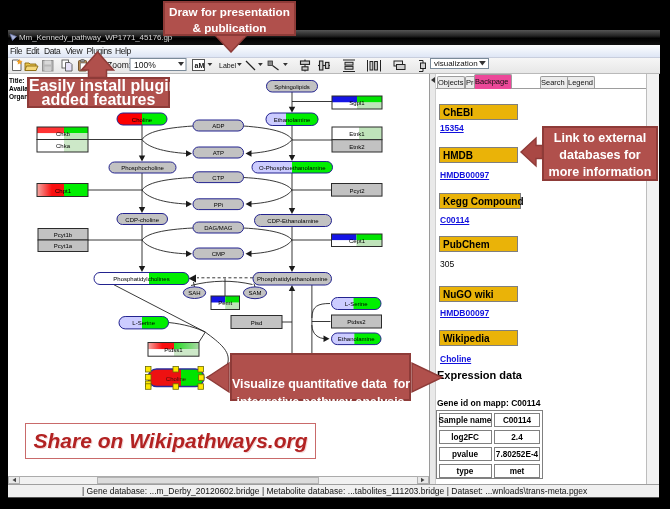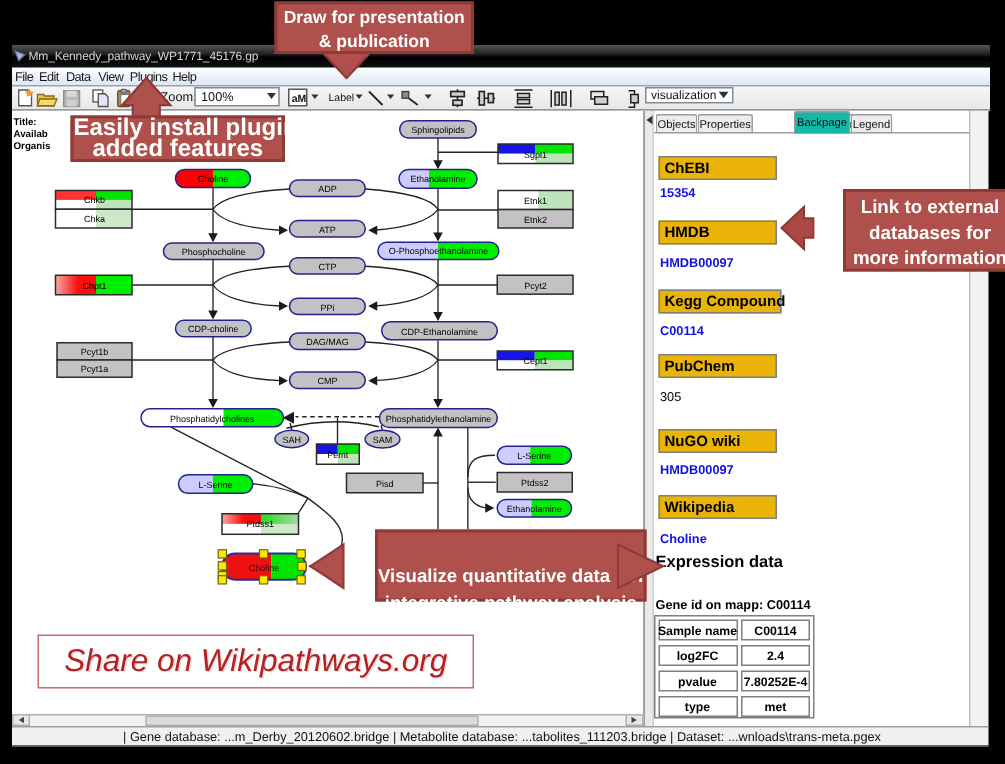--- a/index.html
+++ b/index.html
@@ -30,40 +30,40 @@
 #hthumb { left:97px; top:477px; width:222px; height:7px; background:#dcdcdc;
   border:1px solid #b2b2b2; }
 #statusbar { left:8px; top:484px; width:651px; height:13px; background:#f0f0f0;
   border-top:1px solid #9f9f9f; font-size:8.5px; color:#111; line-height:13px;
   white-space:nowrap; overflow:hidden;text-align:center; }
 #winbottom { left:8px; top:497px; width:651px; height:1px; background:#555; }
 
 
 .tab { position:absolute; top:76px; height:13px; background:#ececec;
   border:1px solid #9d9d9d; border-bottom:none; font-size:7.5px; color:#111; white-space:nowrap;
-  line-height:12px; text-align:center; border-radius:2px 2px 0 0; }
+  line-height:12px; border-radius:2px 2px 0 0; }
 #tabline { left:436px; top:88px; width:210px; height:1px; background:#9d9d9d; }
 
 
 .pbox { position:absolute; left:439px; width:79px; height:16px;
   border:1px solid #7f7f7f; background:#eab308; font-size:10px; white-space:nowrap;
   font-weight:bold; color:#000; line-height:15px; padding-left:3px; }
 .plink { position:absolute; left:440px; font-size:8.5px; font-weight:bold;
-  color:#1111dd; }
+  color:#1111dd; text-decoration:underline; }
 .ptxt  { position:absolute; left:440px; font-size:8.5px; color:#000; }
 
 
 .co { position:absolute; background:#b0504c; border:2px solid #8e3b38;
-  color:#fff; font-weight:bold; text-align:center; z-index:40; white-space:nowrap;margin-left:20px; }
+  color:#fff; font-weight:bold; text-align:center; z-index:40; white-space:nowrap; }
 
 
 #share { left:25px; top:423px; width:291px; height:36px; background:#fff;
   border:1px solid #c96a6a; z-index:10; text-align:center; }
 #share { white-space:nowrap; }
-#share span { font-style:italic; font-weight:normal; font-size:21px;
+#share span { font-style:italic; font-weight:bold; font-size:21px;
   color:#b22222; line-height:34px; text-shadow:1px 1px 0 #f3d9d9; }
 </style>
 </head>
 <body>
 
 <div class="abs" id="titlebar">
     <span class="abs" style="left:11px">Mm_Kennedy_pathway_WP1771_45176.gp</span>
   </div>
 <svg class="abs" style="left:9px;top:33px;z-index:5" width="9" height="9" viewBox="0 0 9 9">
  <path d="M1 1 L7.5 3.5 L3.5 7.5 Z" fill="#aab4d8" stroke="#6670a0" stroke-width="0.8"></path>
@@ -92,21 +92,21 @@
  <rect x="409.5" y="0.5" width="11" height="7" fill="#e8e8e8" stroke="#b0b0b0"></rect>
  <path d="M8,1.8 L4.5,4 L8,6.2 Z" fill="#444"></path>
  <path d="M413,1.8 L416.5,4 L413,6.2 Z" fill="#444"></path>
 </svg>
 <svg class="abs" style="left:430px;top:76px;z-index:8" width="6" height="8" viewBox="0 0 6 8">
  <path d="M5,1 L1,4 L5,7 Z" fill="#333"></path>
 </svg>
 
 <div class="tab" style="left:437px;width:28px">Objects</div>
 <div class="tab" style="left:465px;width:37px">Properties</div>
-<div class="tab" style="left:529px;width:38px;top:74px;height:15px;background:#14b8a6;line-height:14px;z-index:3">Backpage</div>
+<div class="tab" style="left:474px;width:38px;top:74px;height:15px;background:#ec4899;line-height:14px;z-index:3">Backpage</div>
 <div class="tab" style="left:540px;width:44px">Search</div>
 <div class="tab" style="left:567px;width:28px">Legend</div>
 <div class="abs" id="tabline"></div>
 
 <div class="pbox" style="top:104px">ChEBI</div>
 <div class="plink" style="top:123px">15354</div>
 <div class="pbox" style="top:147px">HMDB</div>
 <div class="plink" style="top:170px">HMDB00097</div>
 <div class="pbox" style="top:193px;width:82px">Kegg Compound</div>
 <div class="plink" style="top:215px">C00114</div>

